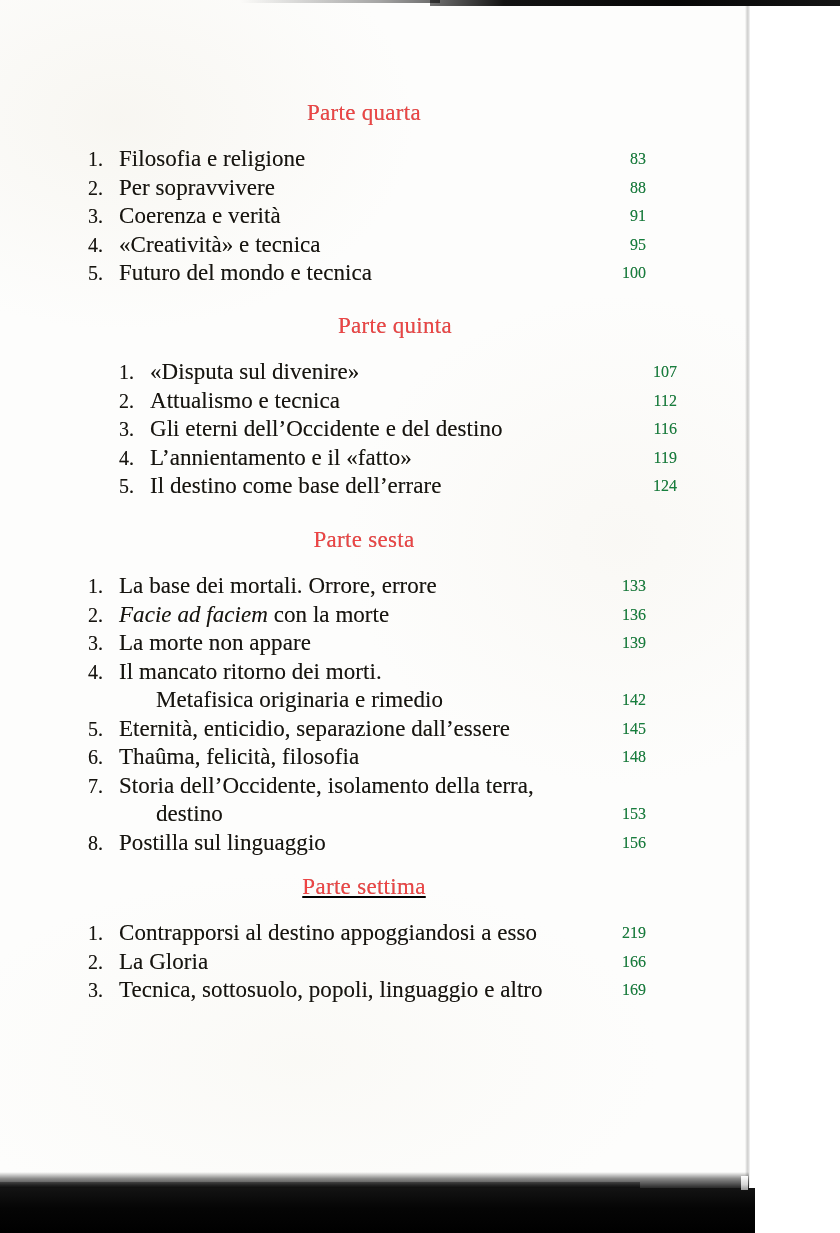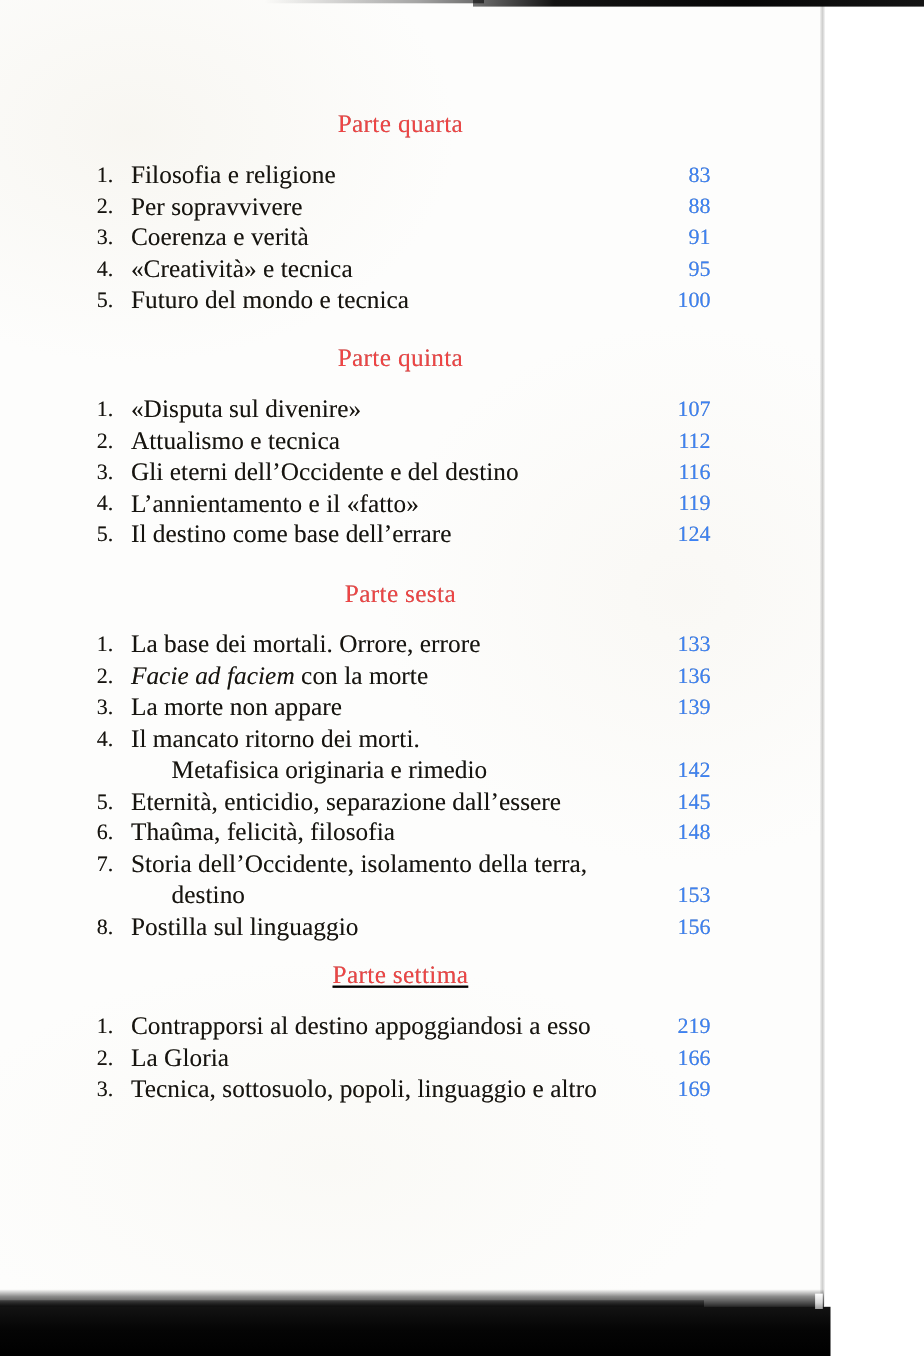--- a/index.html
+++ b/index.html
@@ -187,22 +187,22 @@
   .entry-label.cont {
     left: 156px;
   }
 
   .entry-page {
     position: absolute;
     left: 570px;
     top: 0;
     width: 76px;
     text-align: right;
-    font-size: 20px;
-    color: #3b82f6;
+    font-size: 16px;
+    color: #15803d;
   }
 
   .ink-soft {
     
     text-shadow: 0 0 0.45px rgba(30,26,20,0.42);
   }
 </style>
 </head>
 <body>
 
@@ -245,21 +245,21 @@
           </div>
           <div class="entry">
             <div class="entry-line">
               <span class="entry-num ink-soft">5.</span>
               <span class="entry-label ink-soft">Futuro del mondo e tecnica</span>
               <span class="entry-page ink-soft">100</span>
             </div>
           </div>
         </div>
       </div>
-      <div class="section" style="top: 313px;">
+      <div class="section" style="top: 313px; padding-left: 31px;">
         <div class="section-title ink-soft">Parte quinta</div>
         <div class="entries">
           <div class="entry">
             <div class="entry-line">
               <span class="entry-num ink-soft">1.</span>
               <span class="entry-label ink-soft">«Disputa sul divenire»</span>
               <span class="entry-page ink-soft">107</span>
             </div>
           </div>
           <div class="entry">

